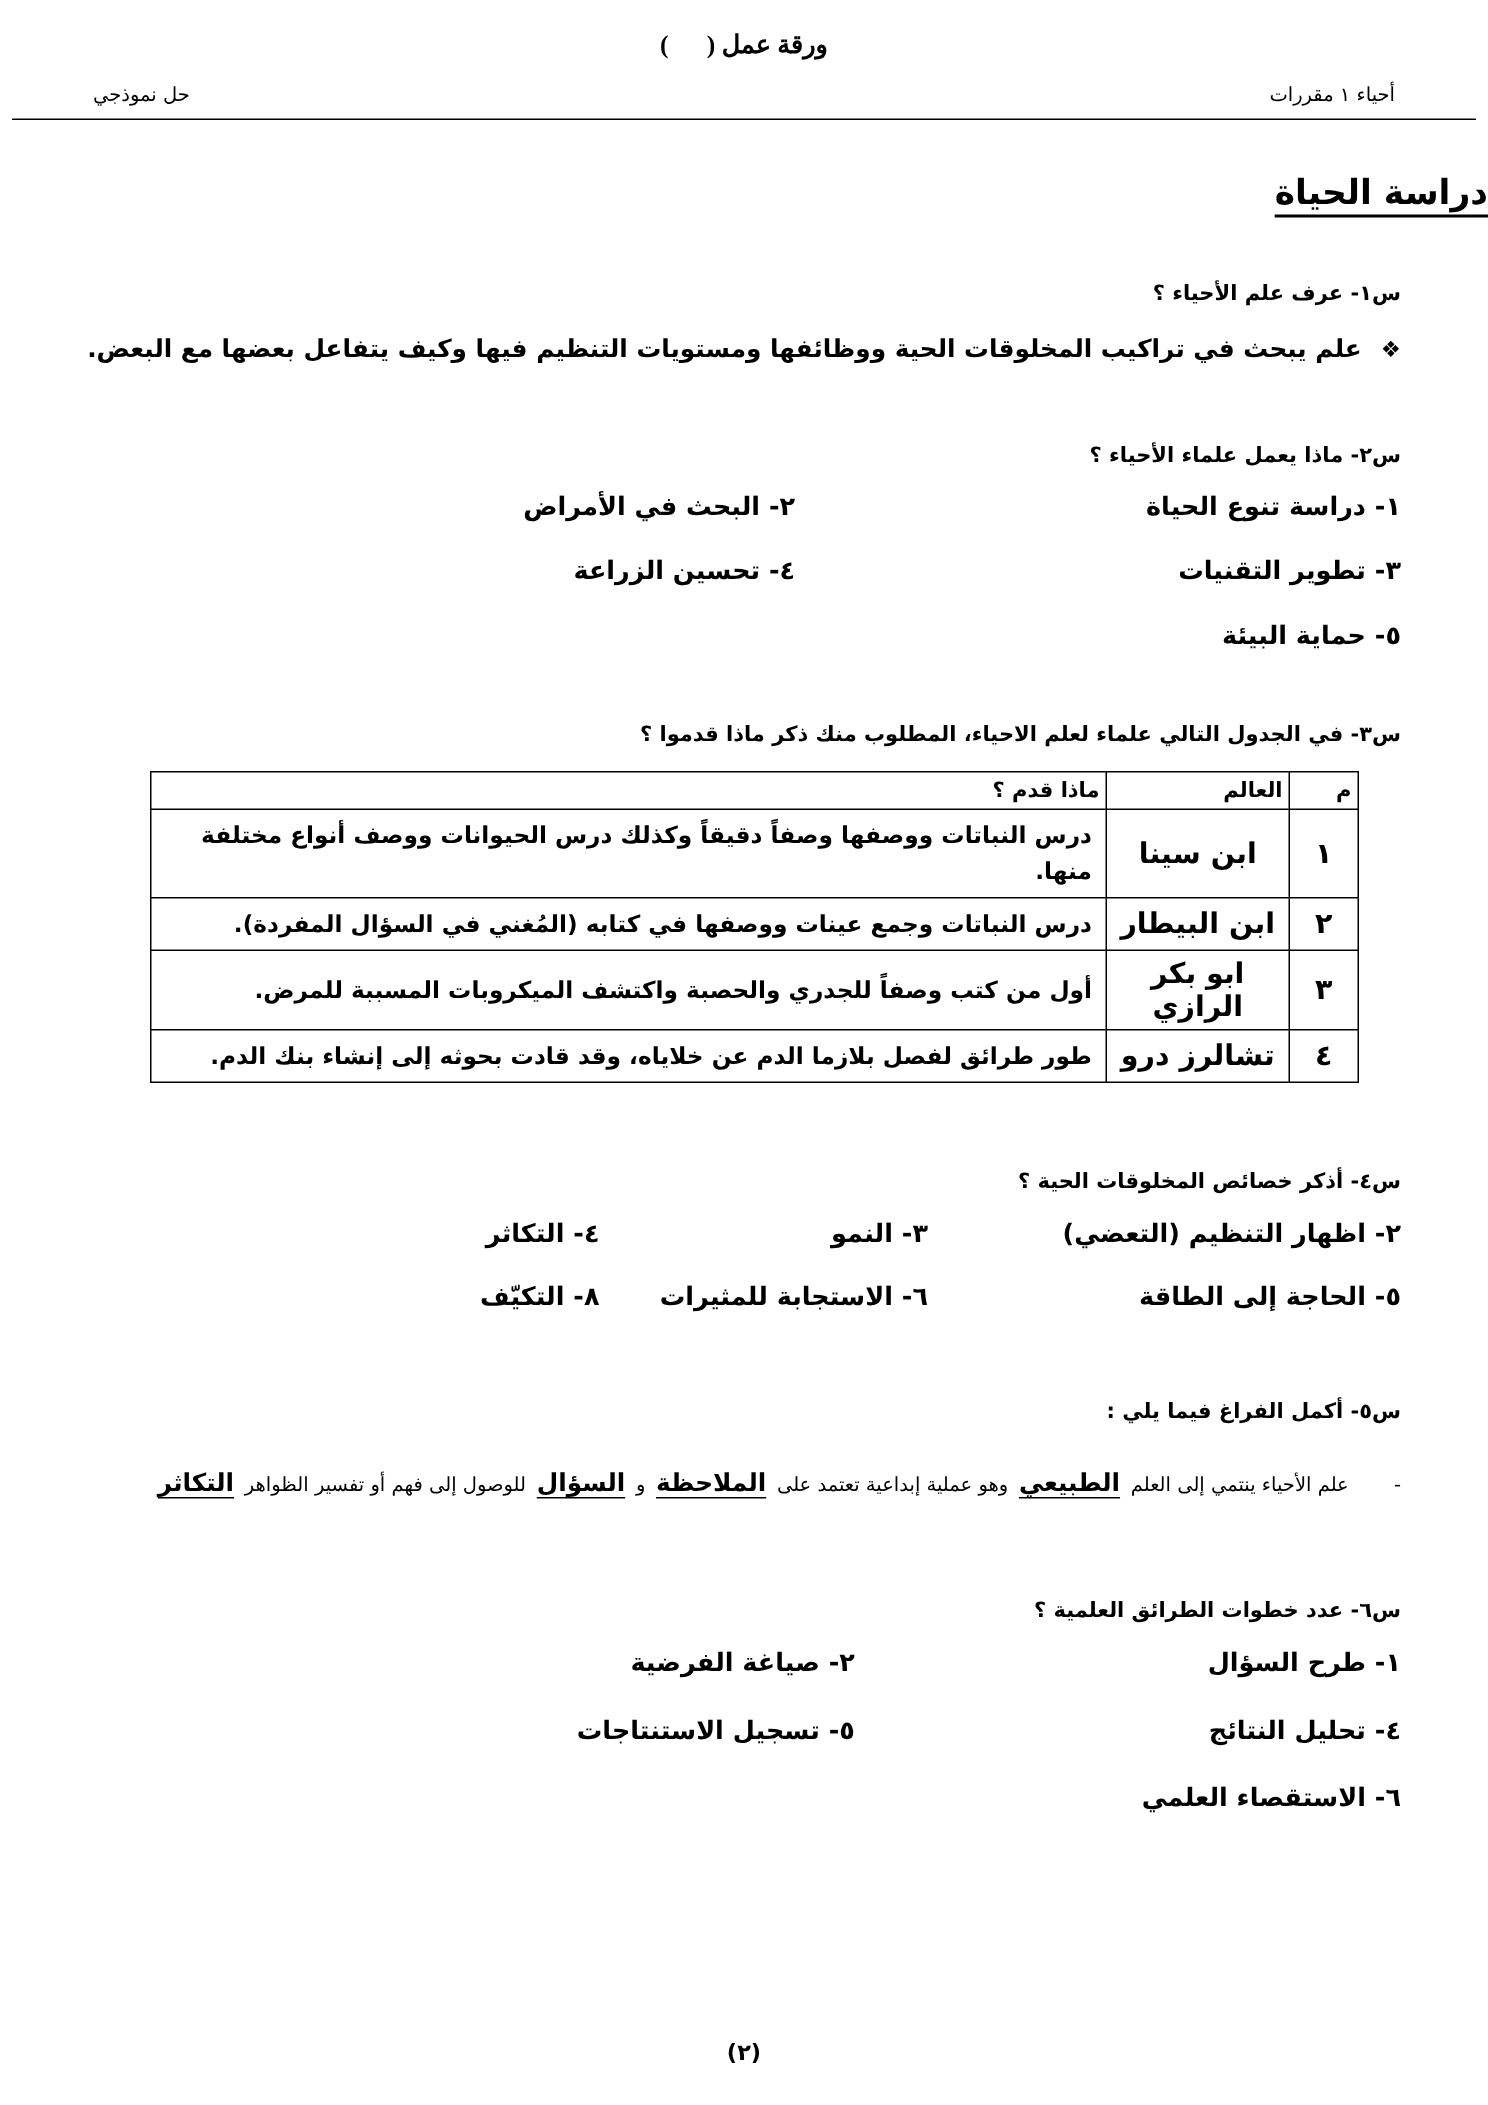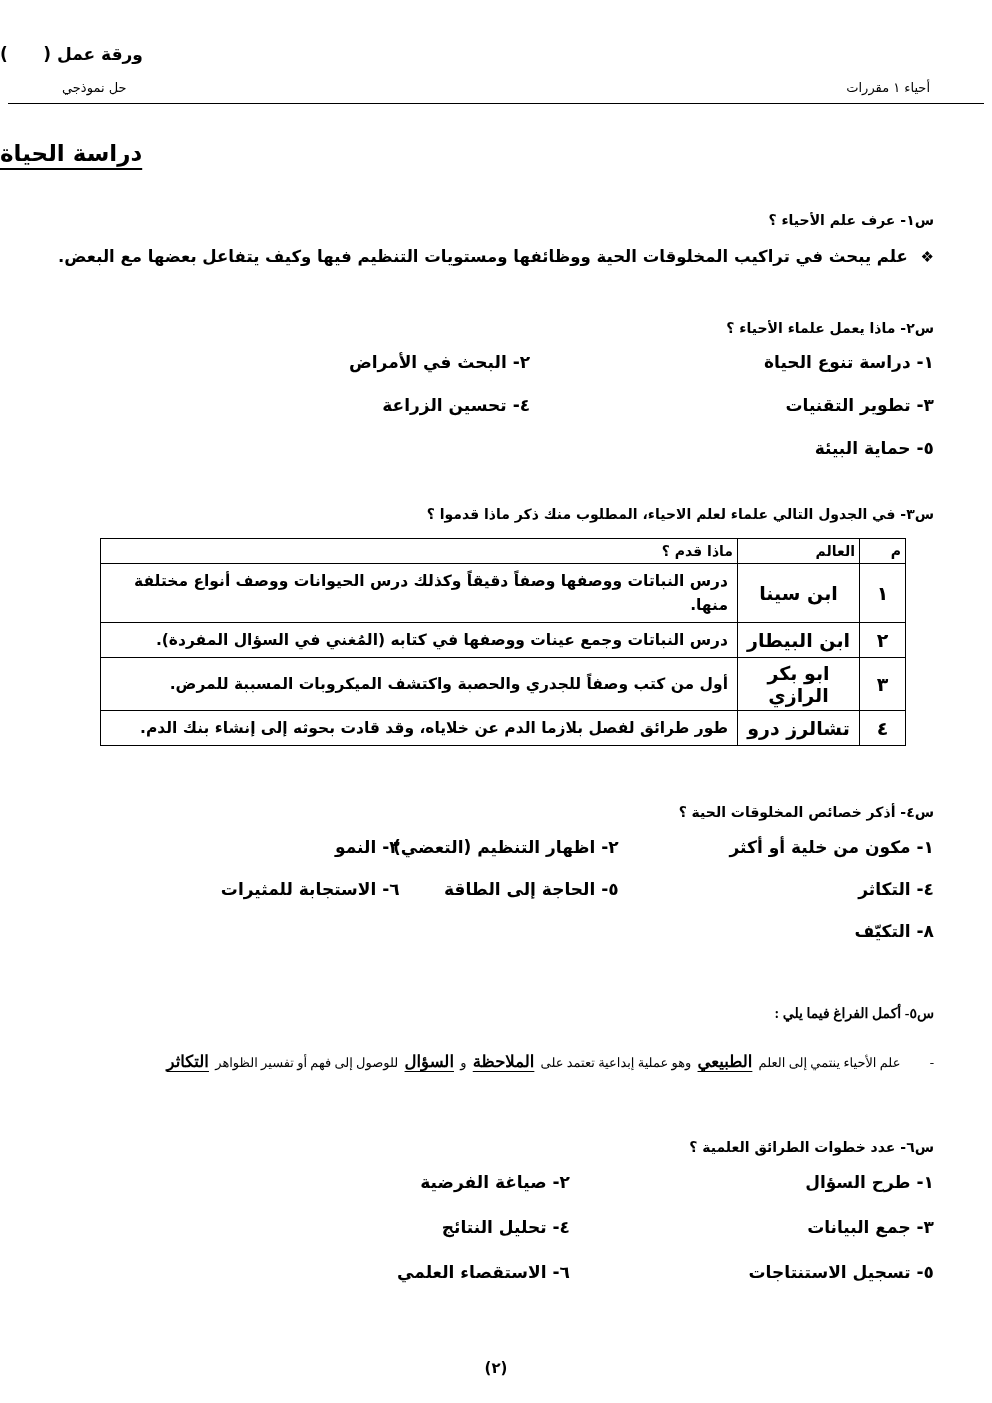--- a/index.html
+++ b/index.html
@@ -3,45 +3,45 @@
 <meta charset="utf-8">
 <style>
   * { margin: 0; padding: 0; box-sizing: border-box; }
   html, body { background: #ffffff; }
   body { display: flex; justify-content: center; }
   .page {
     width: 992px; height: 1403px; background: #ffffff; color: #000000;
     font-family: "DejaVu Sans", sans-serif; direction: rtl; position: relative;
     overflow: hidden;
   }
-  .ws-title { padding-top: 44px; text-align: left; font-weight: 700; font-size: 17px; }
+  .ws-title { padding-top: 19px; text-align: center; font-weight: 700; font-size: 17px; font-family: Liberation Serif, serif; }
   .meta { display: flex; justify-content: space-between; padding: 16px 62px 0 62px; font-size: 13px; }
   .rule { border-top: 1.7px solid #000; margin: 8px 8px 0 8px; }
-  .doc-title { text-align: left; font-size: 23px; font-weight: 700; margin-top: 36px; }
+  .doc-title { text-align: right; font-size: 23px; font-weight: 700; margin-top: 36px; }
   .doc-title span { text-decoration: underline; text-underline-offset: 7px; text-decoration-thickness: 2px; }
   .q { padding: 0 58px; }
   .q-label { font-weight: 700; font-size: 14px; }
   .q1 { margin-top: 46px; }
   .q1-answer { margin-top: 17px; font-weight: 700; font-size: 16.5px; line-height: 1.5; }
   .bullet { margin-left: 7px; font-size: 15px; }
   .q2 { margin-top: 50px; padding-left: 16px; }
   .grid2 { display: grid; grid-template-columns: 44% 56%; margin-top: 16px; row-gap: 23px; }
   .item { font-weight: 700; font-size: 17px; white-space: nowrap; }
   .q3 { margin-top: 48px; }
   .scientists-table {
     border-collapse: collapse; width: 806px; margin: 16px 28px 0 0; table-layout: fixed;
   }
   .scientists-table th, .scientists-table td { border: 1.7px solid #000; font-weight: 700; }
   .scientists-table th { font-size: 14px; padding: 4px; text-align: right; }
   .c-num { width: 46px; } .c-sci { width: 122px; }
   td.num, td.sci { text-align: center; font-size: 19px; padding: 4px; vertical-align: middle; }
   td.contrib { font-size: 15.5px; padding: 5px 9px; text-align: right; line-height: 1.55; }
   .q4 { margin-top: 58px; }
   .grid3 { display: grid; grid-template-columns: 36% 25% 39%; margin-top: 17px; row-gap: 22px; }
-  .q5 { margin-top: 64px; padding-left: 32px; font-family: Liberation Serif, serif; }
+  .q5 { margin-top: 36px; padding-left: 32px; }
   .q5-line { margin-top: 24px; font-size: 13px; line-height: 1.9; }
   .q5-dash { margin-left: 26px; }
   .blank { font-weight: 700; font-size: 16.5px; text-decoration: underline; text-underline-offset: 4px; margin: 0 3px; }
   .q6 { margin-top: 62px; padding-left: 46px; }
   .grid2b { display: grid; grid-template-columns: 41% 59%; margin-top: 17px; row-gap: 25px; }
   .footer { position: absolute; bottom: 26px; left: 0; right: 0; text-align: center; font-weight: 700; font-size: 15px; }
 </style>
 </head>
 <body>
 
@@ -114,21 +114,20 @@
           <td class="sci">تشالرز درو</td>
           <td class="contrib">طور طرائق لفصل بلازما الدم عن خلاياه، وقد قادت بحوثه إلى إنشاء بنك الدم.</td>
         </tr>
       </tbody>
     </table>
   </section>
 
   <section class="q q4">
     <div class="q-label">س٤- أذكر خصائص المخلوقات الحية ؟</div>
     <div class="grid3">
-      <div class="item">١- مكون من خلية أو أكثر</div>
       <div class="item">٢-  اظهار التنظيم (التعضي)</div>
       <div class="item">٣- النمو</div>
       <div class="item">٤- التكاثر</div>
       <div class="item">٥- الحاجة إلى الطاقة</div>
       <div class="item">٦- الاستجابة للمثيرات</div>
       <div class="item">٨-  التكيّف</div>
       <div class="item"></div>
     </div>
   </section>
 
@@ -145,21 +144,20 @@
       <span>للوصول إلى فهم أو تفسير الظواهر</span>
       <span class="blank">التكاثر</span>
     </div>
   </section>
 
   <section class="q q6">
     <div class="q-label">س٦- عدد خطوات الطرائق العلمية ؟</div>
     <div class="grid2b">
       <div class="item">١- طرح السؤال</div>
       <div class="item">٢- صياغة الفرضية</div>
-      <div class="item">٣- جمع البيانات</div>
       <div class="item">٤- تحليل النتائج</div>
       <div class="item">٥- تسجيل الاستنتاجات</div>
       <div class="item">٦- الاستقصاء العلمي</div>
     </div>
   </section>
 
   <div class="footer">(٢)</div>
 
 </div>
 

